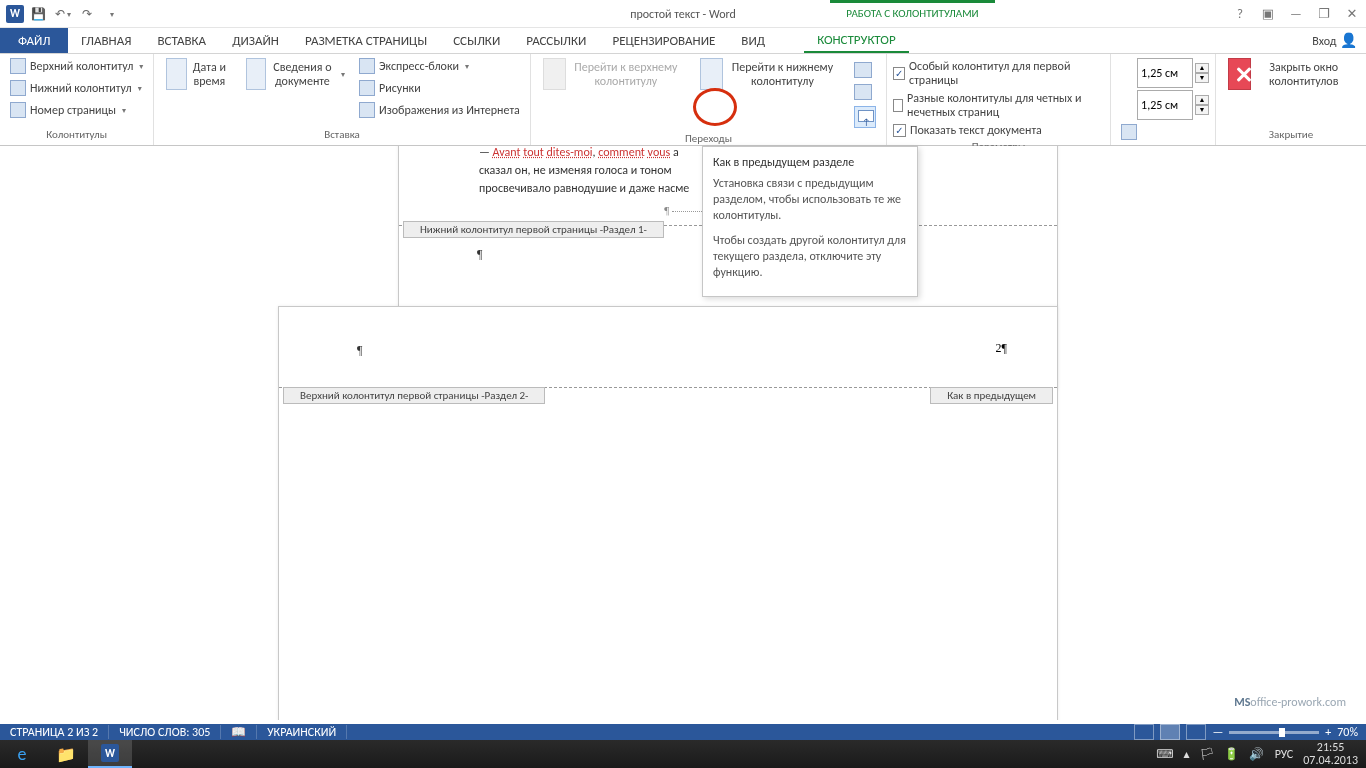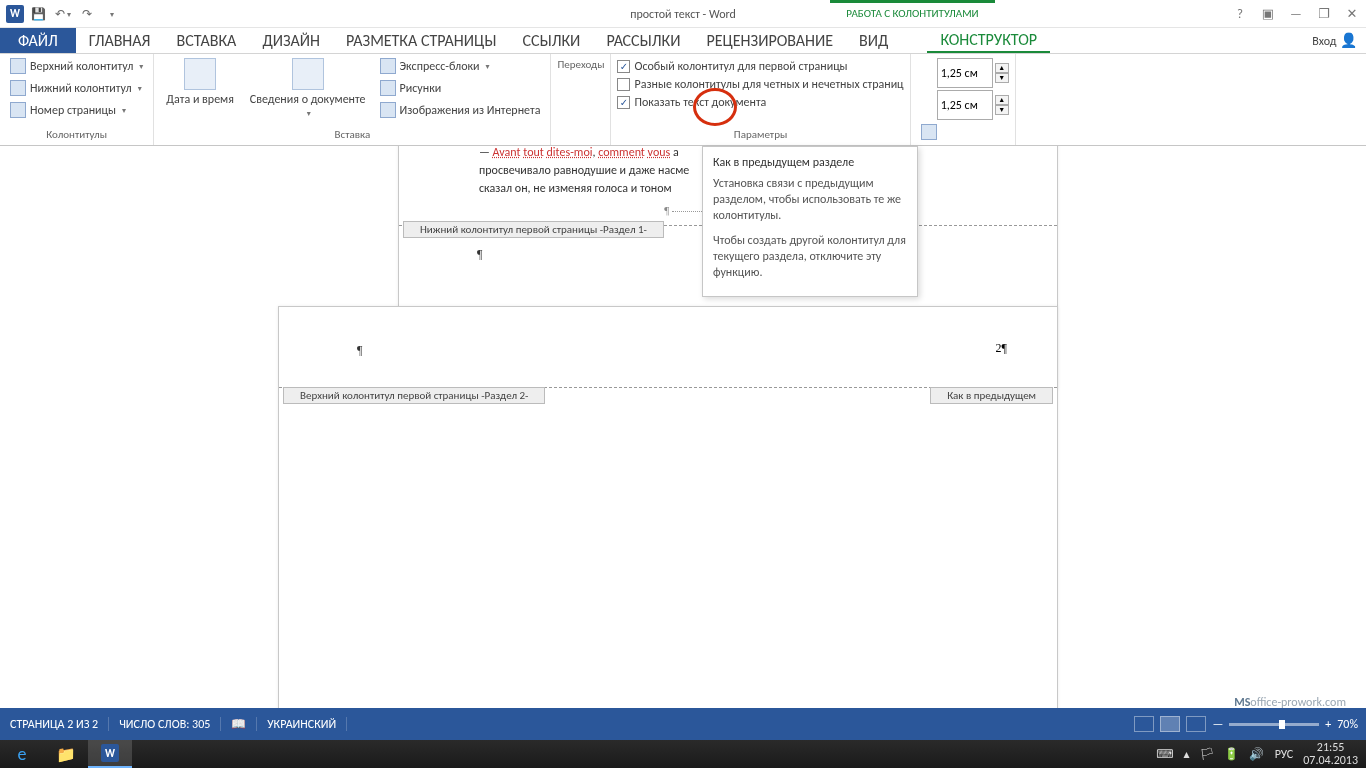--- a/index.html
+++ b/index.html
@@ -8,32 +8,32 @@
 .titlebar{height:28px;background:#fff;display:flex;align-items:center;border-bottom:1px solid #e5e5e5;position:relative}
 .qat{display:flex;align-items:center;gap:2px;padding-left:4px}
 .qat-item{width:22px;height:22px;display:flex;align-items:center;justify-content:center;color:#666}
 .word-icon{width:18px;height:18px;background:#2b579a;color:#fff;font-weight:bold;font-size:11px;display:flex;align-items:center;justify-content:center;border-radius:2px}
 .title-center{position:absolute;left:50%;transform:translateX(-50%);color:#555;font-size:12px}
 .context-tab-label{position:absolute;left:830px;width:165px;text-align:center;color:#1a8a3a;border-top:3px solid #1a8a3a;padding-top:4px;font-size:11px;height:28px}
 .win-controls{position:absolute;right:4px;display:flex;gap:8px;color:#777}
 .win-controls span{width:20px;text-align:center;font-size:13px}
 
 .ribbon-tabs{height:26px;background:#fff;display:flex;align-items:stretch;border-bottom:1px solid #d4d4d4;position:relative}
-.tab{padding:0 13px;display:flex;align-items:center;color:#444;font-size:16px;cursor:pointer}
+.tab{padding:0 13px;display:flex;align-items:center;color:#444;font-size:13px;cursor:pointer}
 .tab.file{background:#2b579a;color:#fff;padding:0 18px}
 .tab.active{color:#1a8a3a;border-bottom:2px solid #1a8a3a;background:#fff}
 .signin{position:absolute;right:8px;top:4px;color:#444;display:flex;align-items:center;gap:4px}
 
 .ribbon{height:92px;background:#fff;border-bottom:1px solid #c6c6c6;display:flex}
 .group{border-right:1px solid #e1e1e1;padding:2px 6px;display:flex;flex-direction:column;height:100%}
 .group-content{flex:1;display:flex;align-items:flex-start;gap:4px}
 .group-label{text-align:center;color:#666;font-size:11px;padding:2px 0}
 .btn-small{display:flex;align-items:center;gap:4px;padding:2px 4px;color:#444;white-space:nowrap}
 .btn-small .ico{width:16px;height:16px;background:#d9e5f3;border:1px solid #8fa9cf;display:inline-block}
-.btn-large{display:flex;flex-direction:column;align-items:center;justify-content:flex-start;padding:2px 6px;color:#444;text-align:center;gap:2px;min-width:48px}
+.btn-large{display:flex;flex-direction:row;align-items:center;justify-content:flex-start;padding:2px 6px;color:#444;text-align:center;gap:2px;min-width:48px}
 .btn-large .ico-l{width:32px;height:32px;background:#e8eff8;border:1px solid #b0c4de}
 .btn-large.disabled{color:#aaa}
 .btn-large.disabled .ico-l{background:#f0f0f0;border-color:#ddd}
 .vstack{display:flex;flex-direction:column;gap:2px}
 .checkbox-row{display:flex;align-items:center;gap:4px;color:#444;padding:1px 0}
 .checkbox-row .cb{width:13px;height:13px;border:1px solid #888;display:inline-flex;align-items:center;justify-content:center;font-size:10px;color:#2b579a}
 .spinner{display:flex;align-items:center;gap:2px}
 .spinner input{width:56px;height:20px;border:1px solid #ababab;padding:14px 3px;font-size:12px}
 .spinner .sp-btns{display:flex;flex-direction:column}
 .spinner .sp-btns span{width:14px;height:10px;border:1px solid #ababab;font-size:7px;text-align:center;line-height:8px;background:#f4f4f4}
@@ -54,21 +54,21 @@
 .page2{left:278px;top:160px;width:780px;height:520px}
 .body-text{font-family:"Times New Roman",serif;font-size:13px;color:#333;line-height:1.5}
 .body-text .u{color:#c33;text-decoration:underline dotted}
 .sec-break{text-align:center;color:#888;font-size:11px;font-family:"Times New Roman",serif}
 .dashed{border-top:1px dashed #999}
 .hf-tag{position:absolute;background:#eee;border:1px solid #bbb;padding:1px 16px;font-size:11px;color:#444}
 .para-mark{font-family:"Times New Roman",serif;color:#333}
 .watermark{position:absolute;right:20px;bottom:56px;color:#9aa7b3;font-size:22px;font-family:Calibri}
 .watermark b{color:#5f7890;font-weight:600}
 
-.statusbar{position:absolute;left:0;right:0;bottom:28px;height:32px;background:#2b579a;color:#fff;display:flex;align-items:center;font-size:11px}
+.statusbar{position:absolute;left:0;right:0;bottom:28px;height:16px;background:#2b579a;color:#fff;display:flex;align-items:center;font-size:11px}
 .statusbar .seg{padding:0 10px;border-right:1px solid rgba(255,255,255,.2)}
 .statusbar .right{margin-left:auto;display:flex;align-items:center;gap:6px;padding-right:8px}
 .view-btn{width:20px;height:16px;border:1px solid rgba(255,255,255,.4);display:inline-block}
 .zoom-slider{width:90px;height:3px;background:rgba(255,255,255,.5);position:relative}
 .zoom-slider::after{content:"";position:absolute;left:50px;top:-3px;width:6px;height:9px;background:#fff}
 
 .taskbar{position:absolute;left:0;right:0;bottom:0;height:28px;background:linear-gradient(#2a2a2a,#1a1a1a);display:flex;align-items:center;color:#ddd}
 .task-item{width:44px;height:28px;display:flex;align-items:center;justify-content:center}
 .task-item.active{background:rgba(255,255,255,.15);border-bottom:2px solid #6fb5ff}
 .tray{margin-left:auto;display:flex;align-items:center;gap:10px;padding-right:8px;font-size:11px}
@@ -167,20 +167,41 @@
           </div>
         <div class="btn-small">
             <span class="ico"></span>
             <span>Изображения из Интернета</span>
           </div>
       </div>
     </div>
     <div class="group-label">Вставка</div>
   </div>
   <div class="group">
+    <div class="group-content">
+      <div class="btn-large disabled">
+          <span class="ico-l"></span>
+          <span>Перейти к верхнему колонтитулу</span>
+        </div>
+      <div class="btn-large">
+          <span class="ico-l"></span>
+          <span>Перейти к нижнему колонтитулу</span>
+        </div>
+      <div class="vstack" style="padding-top:4px">
+        <div class="btn-small">
+            <span class="ico" style="width:18px"></span>
+          </div>
+        <div class="btn-small">
+            <span class="ico" style="width:18px"></span>
+          </div>
+        <div class="btn-small">
+            <span class="link-prev-btn"></span>
+          </div>
+      </div>
+    </div>
     <div class="group-label">Переходы</div>
   </div>
   <div class="group">
     <div class="group-content">
         <div class="vstack" style="padding-top:2px">
       <div class="checkbox-row">
             <span class="cb">✓</span>
             <span>Особый колонтитул для первой страницы</span>
           </div>
       <div class="checkbox-row">
@@ -214,37 +235,46 @@
               <span>▼</span>
             </div>
           </div>
       <div class="btn-small">
             <span class="ico"></span>
           </div>
     </div>
       </div>
     <div class="group-label">Положение</div>
   </div>
+  <div class="group" style="border-right:none">
+    <div class="group-content">
+      <div class="btn-large close-hf">
+          <span class="ico-l"></span>
+          <span>Закрыть окно колонтитулов</span>
+        </div>
+    </div>
+    <div class="group-label">Закрытие</div>
+  </div>
 </div>
 
 <div class="red-circle"></div>
 
 <div class="tooltip">
   <div class="tooltip-title">Как в предыдущем разделе</div>
   <div class="tooltip-body">Установка связи с предыдущим разделом, чтобы использовать те же колонтитулы.</div>
   <div class="tooltip-body">Чтобы создать другой колонтитул для текущего раздела, отключите эту функцию.</div>
 </div>
 
 <div class="doc-area">
 
   <div class="page page1">
     <div style="position:absolute;left:80px;top:2px;right:10px" class="body-text">
       <div><span>— </span><span class="u">Avant</span><span> </span><span class="u">tout</span><span> </span><span class="u">dites-moi</span><span>, </span><span class="u">comment</span><span> </span><span class="u">vous</span><span> a</span></div>
+      <div>сказал он, не изменяя голоса и тоном</div>
       <div>просвечивало равнодушие и даже насме</div>
-      <div>сказал он, не изменяя голоса и тоном</div>
     </div>
     <div style="position:absolute;left:80px;top:62px;right:10px" class="sec-break">¶<span style="display:inline-block;width:80px;border-top:1px dotted #999;vertical-align:middle;margin:0 3px"></span><span>Разрыв раздела (со с</span></div>
     <div class="dashed" style="position:absolute;left:0;right:0;top:84px"></div>
     <div class="hf-tag" style="left:4px;top:80px">Нижний колонтитул первой страницы -Раздел 1-</div>
     <div class="para-mark" style="position:absolute;left:78px;top:106px">¶</div>
   </div>
 
   <div class="page page2">
     <div class="para-mark" style="position:absolute;left:78px;top:36px">¶</div>
     <div style="position:absolute;right:50px;top:34px;font-family:'Times New Roman',serif">2¶</div>

